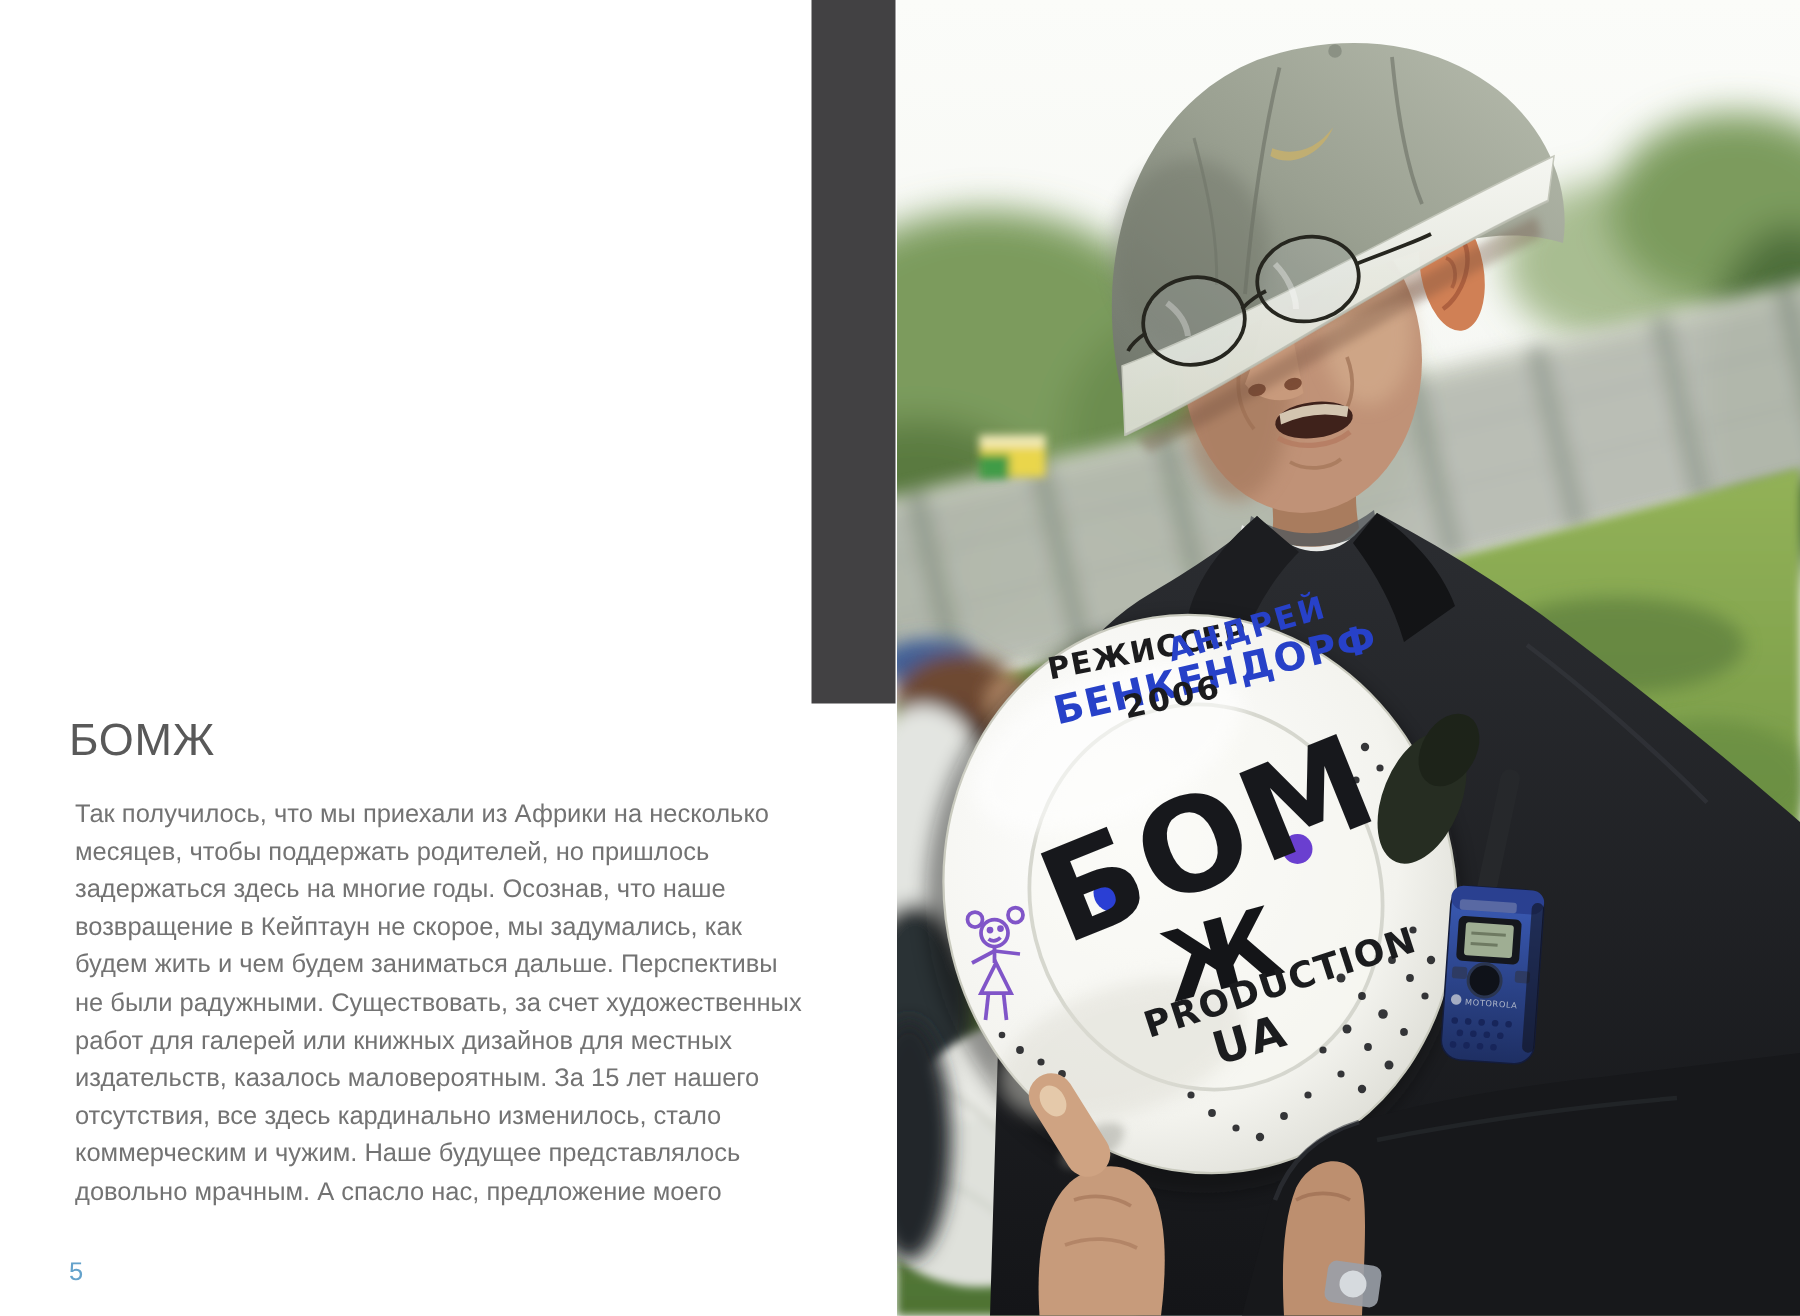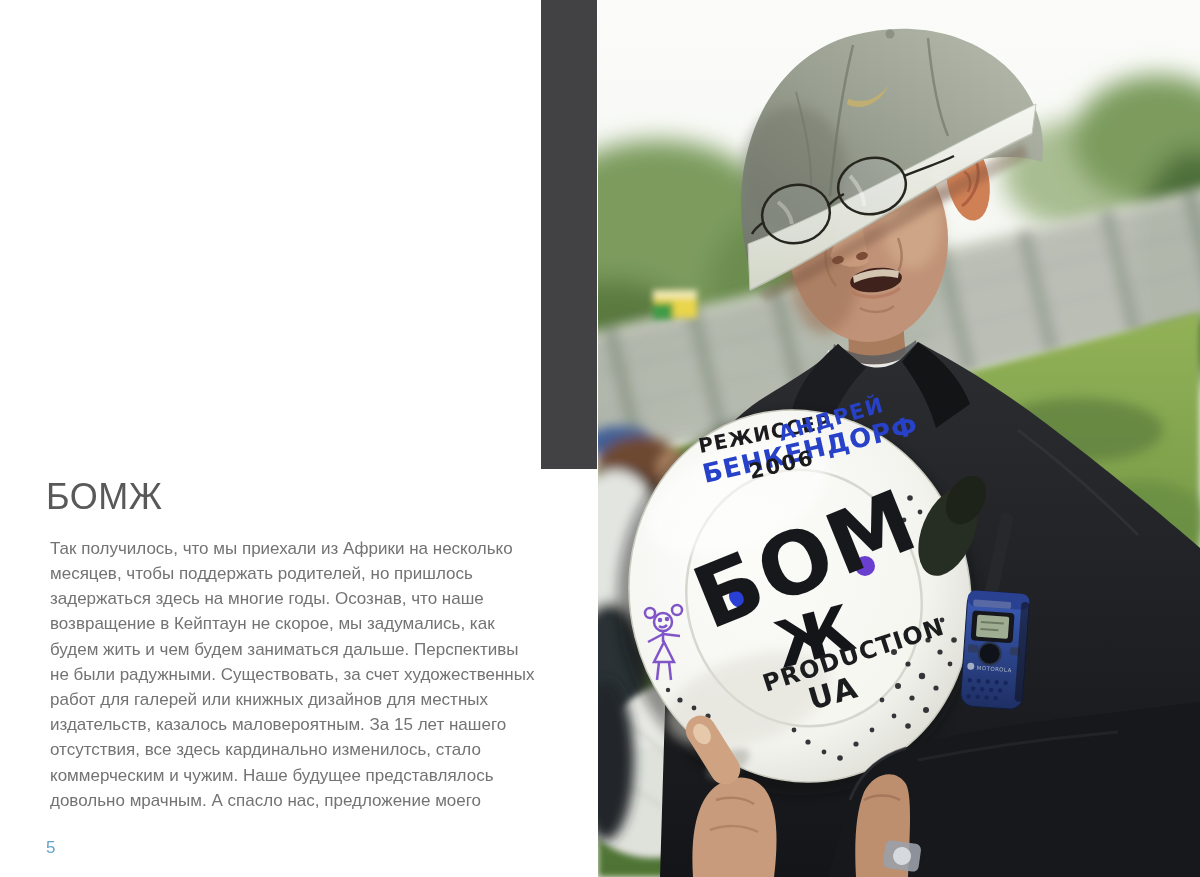--- a/index.html
+++ b/index.html
@@ -1,20 +1,20 @@
 <!DOCTYPE html>
 <html><head>
 <meta charset="utf-8">
 <style>
   html,body{margin:0;padding:0;background:#ffffff;}
   .slide{position:relative;width:1200px;height:877px;background:#ffffff;overflow:hidden;
          font-family:"Liberation Sans",sans-serif;}
   .accent-bar{position:absolute;left:541px;top:0;width:56px;height:469px;background:#424143;}
   .text-col{position:absolute;left:46px;top:478px;width:522px;}
-  .title{margin:0 0 20px 0;font-size:36px;line-height:1.05;font-weight:400;color:#595959;letter-spacing:.5px;}
+  .title{margin:0 0 20px 0;font-size:30px;line-height:1.05;font-weight:400;color:#595959;letter-spacing:.5px;}
   .body-text{margin:4px;font-size:17px;line-height:25.2px;color:#737373;white-space:pre-line;}
   .page-num{position:absolute;left:46px;top:838px;font-size:17px;color:#64a2cb;}
   .photo{position:absolute;left:598px;top:0;width:602px;height:877px;}
   .photo svg{display:block;}
   text{font-family:"DejaVu Sans","Liberation Sans",sans-serif;}
 </style>
 </head>
 <body>
 
 <div class="slide">

